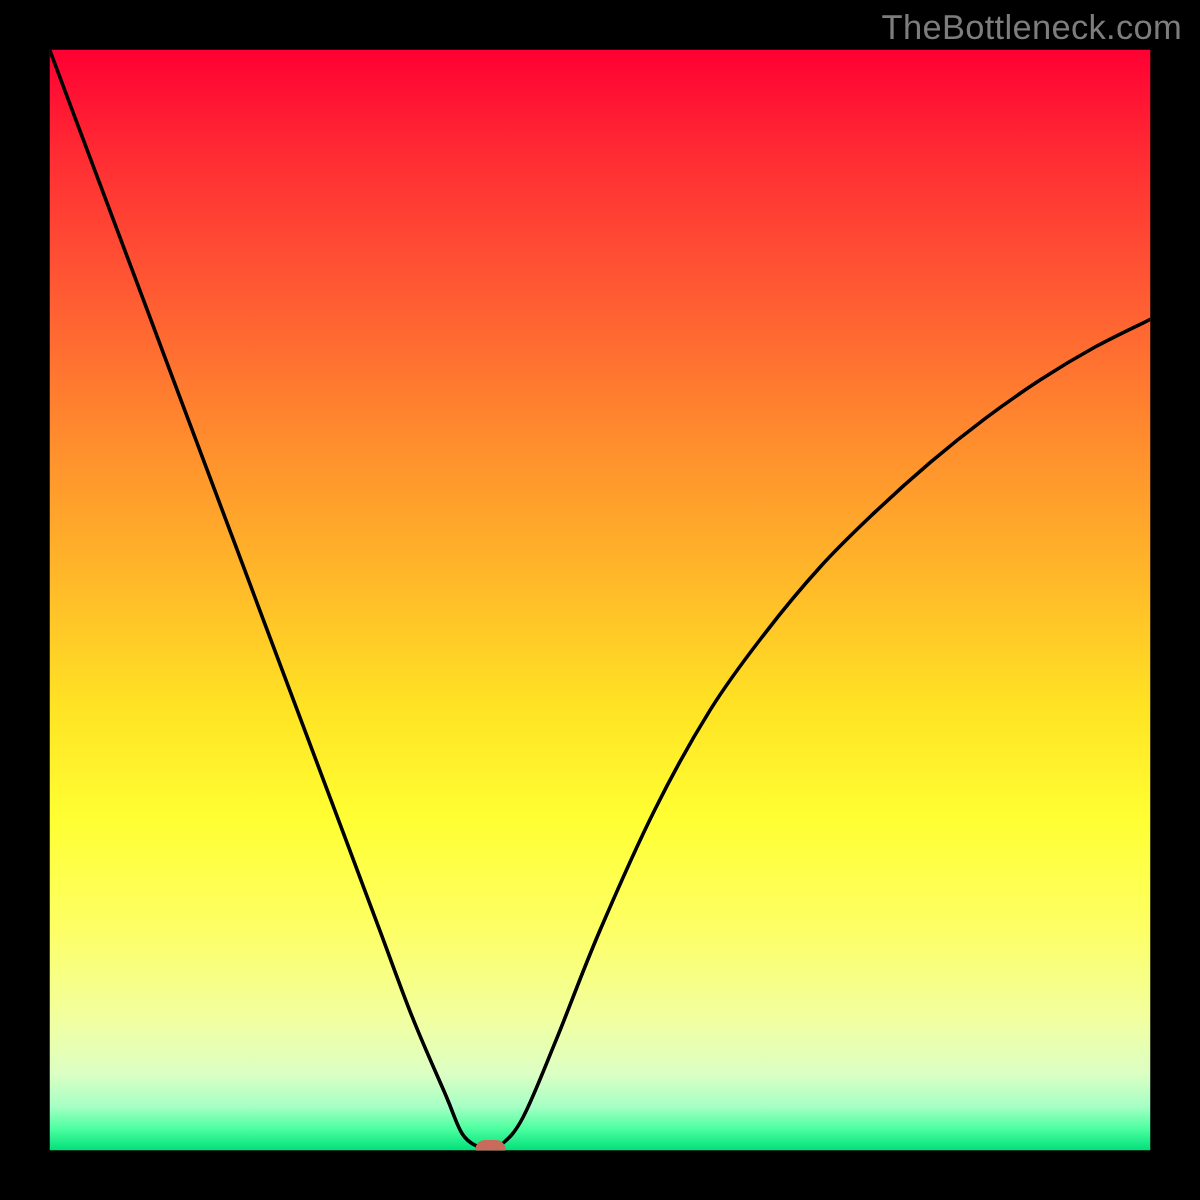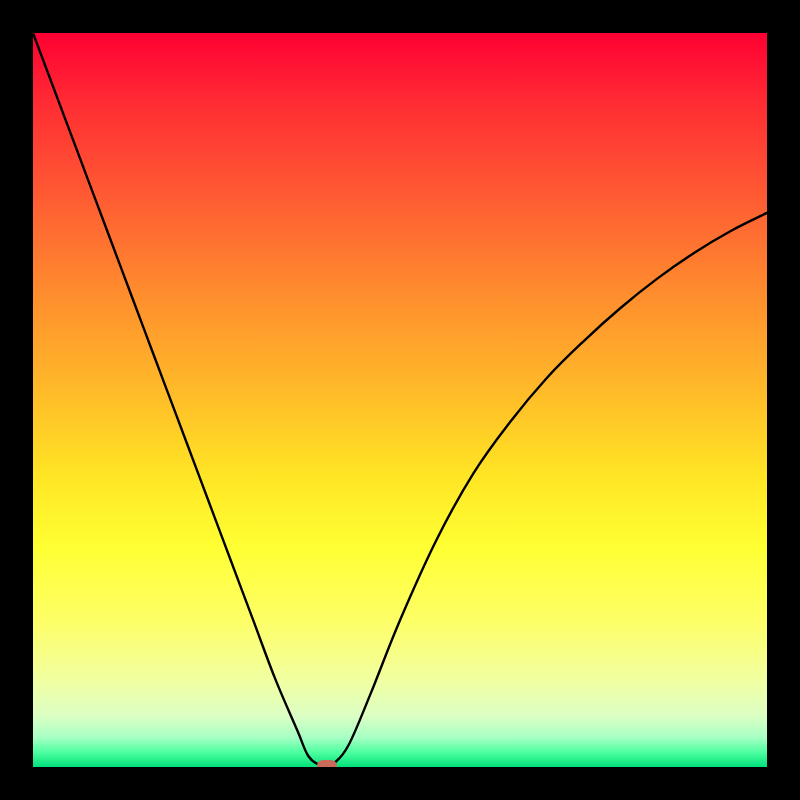--- a/index.html
+++ b/index.html
@@ -63,20 +63,21 @@
     color: #7d7d7d;
     font-size: 23px;
     letter-spacing: 0.2px;
     font-weight: 400;
   }
 </style>
 </head>
 <body>
 
 <div class="frame">
+  <div class="watermark">TheBottleneck.com</div>
   <div class="plot">
     <div class="gradient"></div>
     <svg class="curve" viewBox="0 0 734 734" preserveAspectRatio="none">
       <path fill="none" stroke="#000000" stroke-width="2.4" stroke-linecap="round" stroke-linejoin="round" d="M 0.00 0.00 C 3.96 10.57, 14.09 37.58, 22.02 58.72 C 29.95 79.86, 36.11 96.30, 44.04 117.44 C 51.97 138.58, 58.13 155.02, 66.06 176.16 C 73.99 197.30, 80.15 213.74, 88.08 234.88 C 96.01 256.02, 102.17 272.46, 110.10 293.60 C 118.03 314.74, 124.19 331.18, 132.12 352.32 C 140.05 373.46, 146.21 389.90, 154.14 411.04 C 162.07 432.18, 168.23 448.62, 176.16 469.76 C 184.09 490.90, 190.25 507.34, 198.18 528.48 C 206.11 549.62, 212.27 566.06, 220.20 587.20 C 228.13 608.34, 234.29 626.10, 242.22 645.92 C 250.15 665.74, 258.29 683.43, 264.24 697.30 C 270.19 711.17, 271.29 716.78, 275.25 722.99 C 279.21 729.20, 282.96 730.08, 286.26 731.80 C 289.56 733.52, 290.96 732.80, 293.60 732.53 C 296.24 732.27, 296.98 734.03, 300.94 730.33 C 304.90 726.63, 309.01 724.53, 315.62 711.98 C 322.23 699.43, 328.39 683.06, 337.64 660.60 C 346.89 638.14, 355.11 614.95, 367.00 587.20 C 378.89 559.45, 390.49 532.88, 403.70 506.46 C 416.91 480.04, 427.19 461.54, 440.40 440.40 C 453.61 419.26, 463.89 406.20, 477.10 389.02 C 490.31 371.84, 500.59 359.51, 513.80 344.98 C 527.01 330.45, 537.29 320.83, 550.50 308.28 C 563.71 295.73, 573.99 286.48, 587.20 275.25 C 600.41 264.02, 610.69 255.80, 623.90 245.89 C 637.11 235.98, 647.39 228.79, 660.60 220.20 C 673.81 211.61, 684.09 205.45, 697.30 198.18 C 710.51 190.91, 727.39 183.13, 734.00 179.83"></path>
     </svg>
     <div class="marker" style="left: 293.6px; top: 732.532px; background: rgb(201, 106, 90);"></div>
   </div>
 </div>
 
 </body></html>

